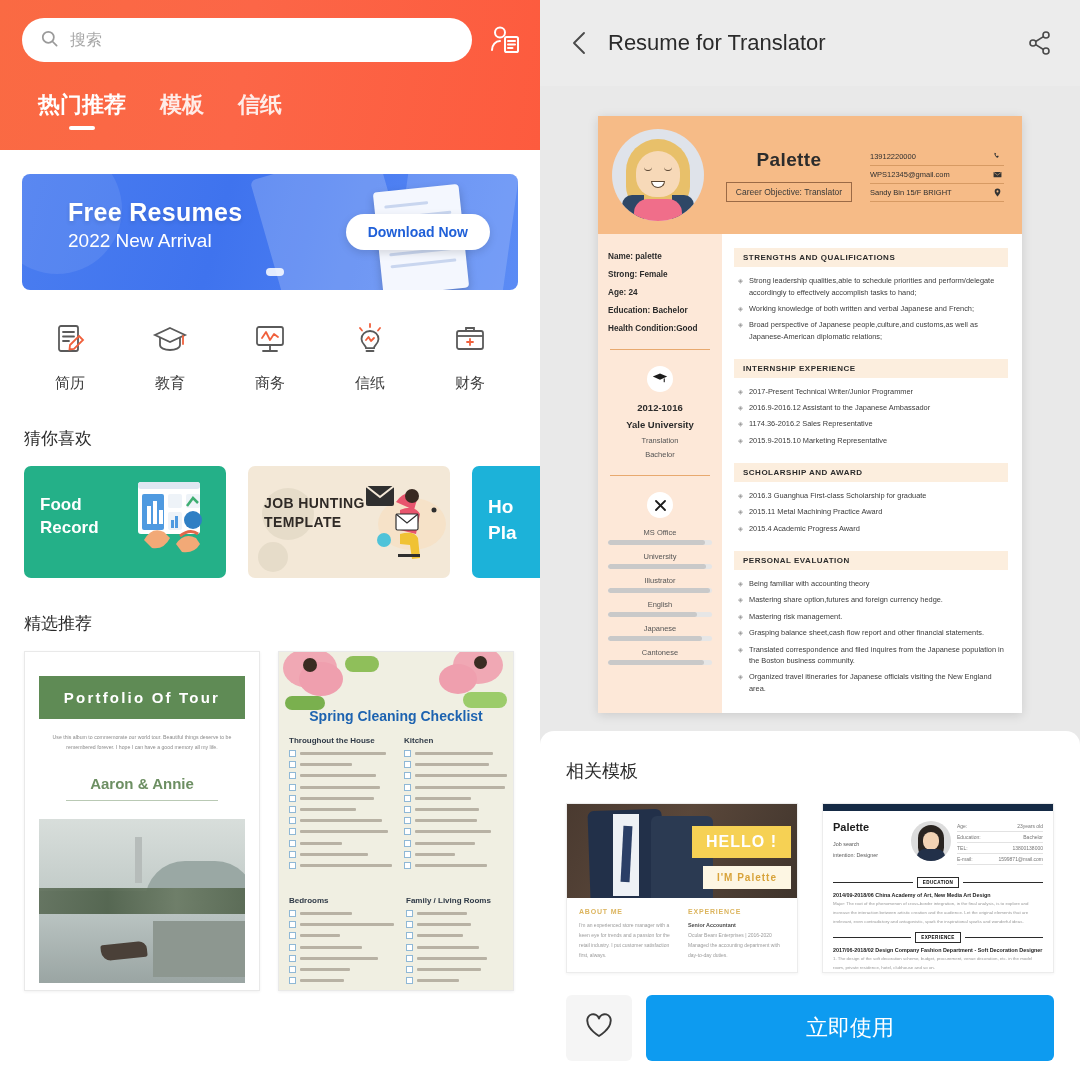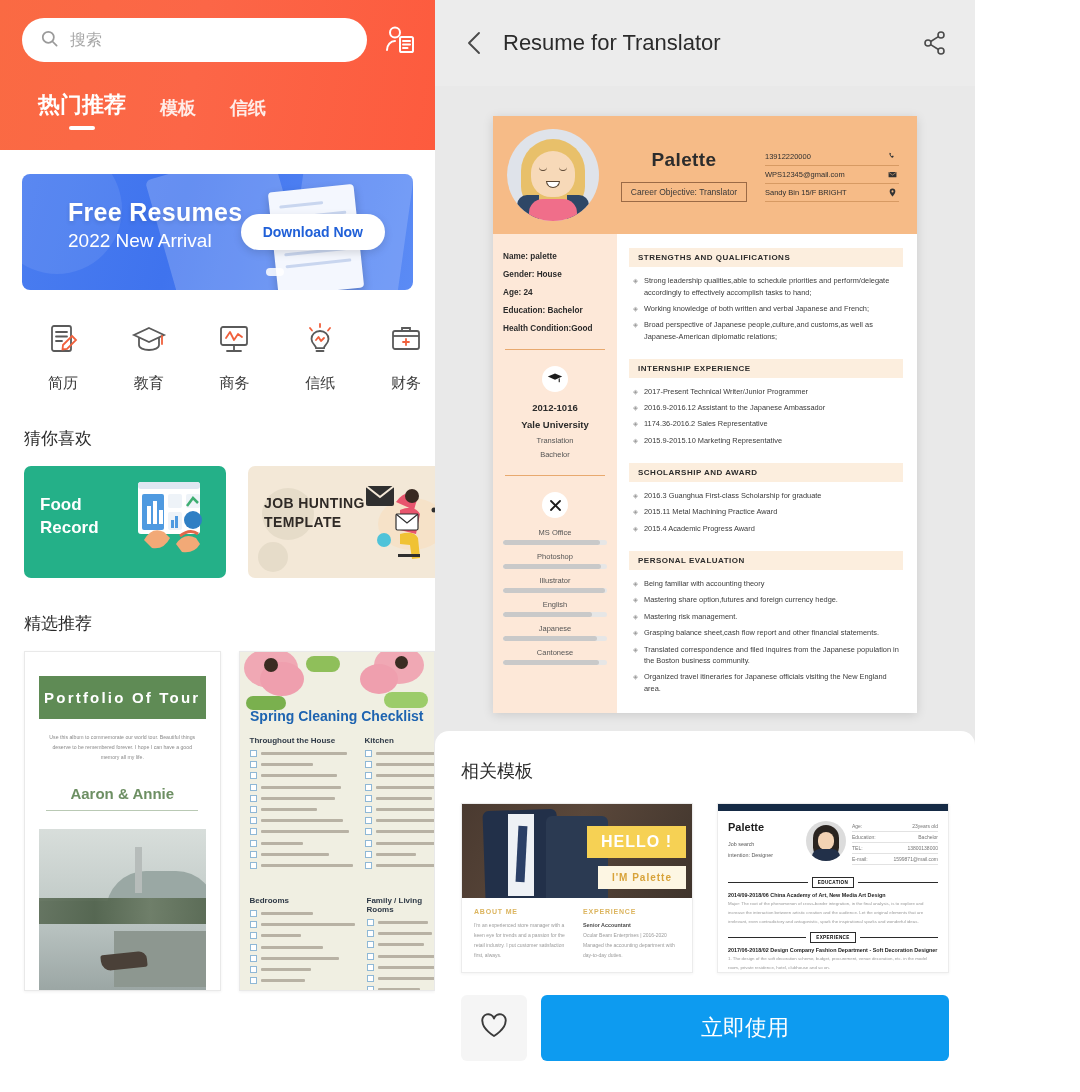--- a/index.html
+++ b/index.html
@@ -4,39 +4,39 @@
 <style>
   * { box-sizing: border-box; margin: 0; padding: 0; }
   html, body {
     width: 1080px; height: 1092px;
     font-family: "Liberation Sans", "DejaVu Sans", sans-serif;
     overflow: hidden; background: #fff;
   }
   .app { display: flex; width: 1080px; height: 1092px; }
 
   
-  .left { width: 435px; height: 1092px; background: #fff; position: relative; overflow: hidden; }
+  .left { width: 540px; height: 1092px; background: #fff; position: relative; overflow: hidden; }
   .lp-header {
     height: 150px; background: linear-gradient(100deg,#fa6a43 0%,#fc6647 45%,#fd5b3e 100%);
     padding: 18px 16px 0 22px; position: relative;
   }
   .search-row { display: flex; align-items: center; gap: 14px; }
   .search-box {
     flex: 1; height: 44px; background: #fff; border-radius: 22px;
     display: flex; align-items: center; padding: 0 18px; gap: 11px;
   }
   .search-box svg { flex: 0 0 auto; }
   .search-input {
     border: none; outline: none; font-size: 16px; color: #9a9a9a;
     background: transparent; width: 100%; font-family: inherit;
   }
   .search-input::placeholder { color: #a8a8a8; }
   .user-icon { width: 38px; height: 38px; flex: 0 0 auto; display:flex; align-items:center; justify-content:center;}
   .tabs { display: flex; align-items: flex-end; gap: 34px; margin-top: 28px; padding-left: 16px; }
-  .tab { color: #fff; font-size: 18px; font-weight: 700; position: relative; padding-bottom: 12px; opacity: .88;}
+  .tab { color: #fff; font-size: 22px; font-weight: 700; position: relative; padding-bottom: 12px; opacity: .88;}
   .tab.active { font-size: 22px; opacity: 1; }
   .tab.active::after {
     content: ""; position: absolute; left: 50%; transform: translateX(-50%);
     bottom: 2px; width: 26px; height: 4px; background: #fff; border-radius: 2px;
   }
 
   .lp-body { height: 942px; overflow: hidden; background:#fff; }
 
   
   .banner {
@@ -619,21 +619,21 @@
                   <path d="M8 1a5 5 0 00-5 5c0 3.6 5 9 5 9s5-5.4 5-9a5 5 0 00-5-5z"></path>
                   <circle cx="8" cy="6" r="1.8" fill="#f6bb87"></circle>
                 </svg>
             </div>
           </div>
         </div>
 
         <div class="r-body">
           <div class="r-left">
             <div class="r-li">Name: palette</div>
-            <div class="r-li">Gender: House</div>
+            <div class="r-li">Strong: Female</div>
             <div class="r-li">Age: 24</div>
             <div class="r-li">Education: Bachelor</div>
             <div class="r-li">Health Condition:Good</div>
             <div class="r-div"></div>
             <div class="r-badge">
               <svg width="16" height="14" viewBox="0 0 20 16" fill="#1c1c1c">
                   <path d="M10 1L19 5l-9 4-9-4z"></path>
                   <path d="M16 7.2v4.2c0 .4-.3.7-.7.7s-.7-.3-.7-.7V7.8z"></path>
                 </svg>
             </div>
@@ -645,21 +645,21 @@
             <div class="r-badge">
               <svg width="15" height="15" viewBox="0 0 20 20" fill="none" stroke="#1c1c1c" stroke-width="2.4" stroke-linecap="round">
                   <line x1="4" y1="4" x2="16" y2="16"></line>
                   <line x1="16" y1="4" x2="4" y2="16"></line>
                 </svg>
             </div>
             <div class="skill-name">MS Office</div>
             <div class="skill-bar">
                 <div class="skill-fill" style="width:93%"></div>
               </div>
-            <div class="skill-name">Photoshop</div>
+            <div class="skill-name">University</div>
             <div class="skill-bar">
                 <div class="skill-fill" style="width:94%"></div>
               </div>
             <div class="skill-name">Illustrator</div>
             <div class="skill-bar">
                 <div class="skill-fill" style="width:98%"></div>
               </div>
             <div class="skill-name">English</div>
             <div class="skill-bar">
                 <div class="skill-fill" style="width:86%"></div>

